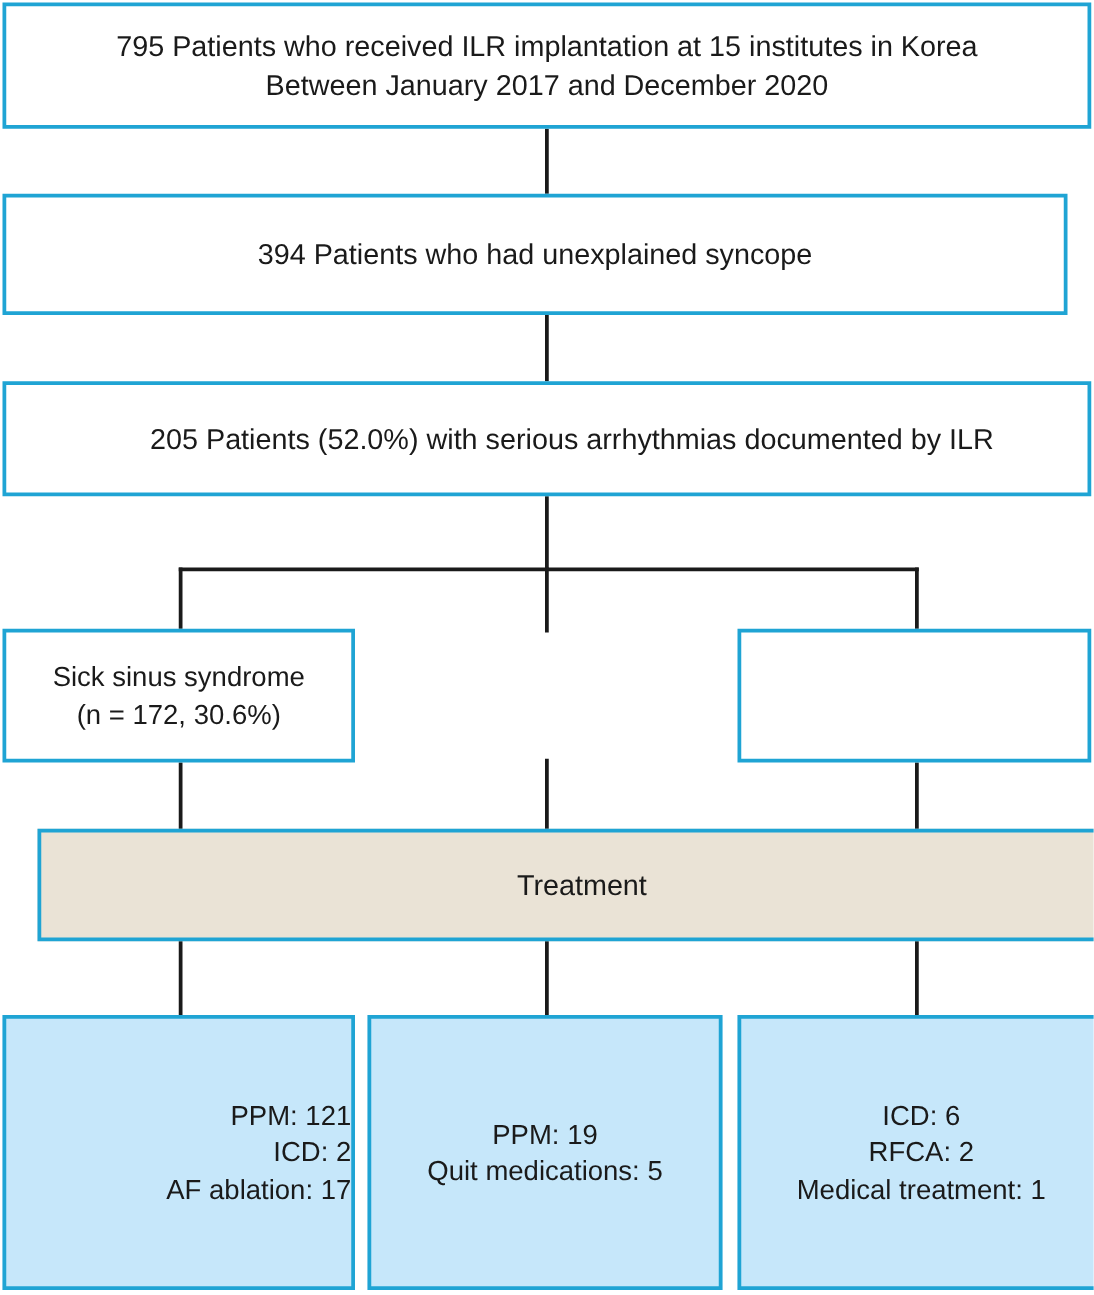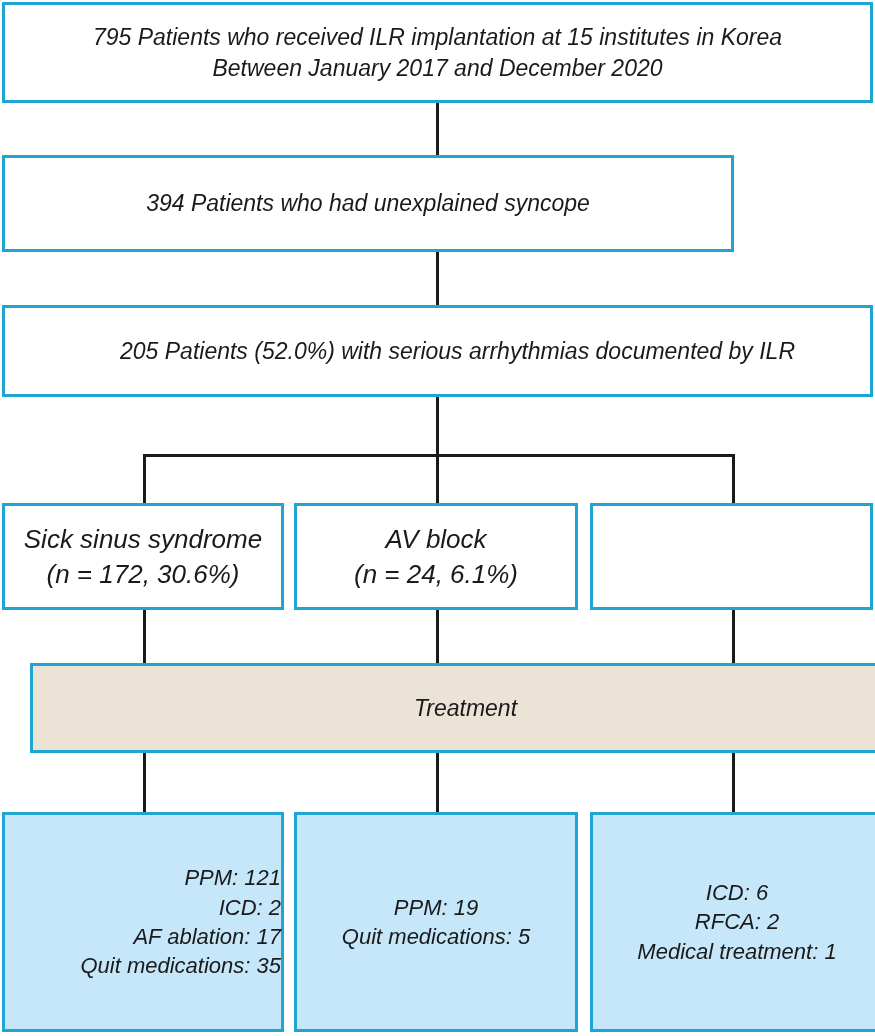--- a/index.html
+++ b/index.html
@@ -28,29 +28,28 @@
     align-items: center;
     justify-content: center;
     text-align: center;
     color: #1a1a1a;
     z-index: 2;
   }
   .node .line {
     display: block;
     line-height: 1.34;
     white-space: nowrap;
-    font-style: italic;
   }
 
   
   .n-cohort      { left: 2px;   top: 2px;   width: 871px; height: 101px; font-size: 23px; }
-  .n-syncope     { left: 2px;   top: 155px; width: 732px; height: 97px;  font-size: 23px; }
+  .n-syncope     { left: 2px;   top: 155px; width: 852px; height: 97px;  font-size: 23px; }
   .n-arrhythmia  { left: 2px;   top: 305px; width: 871px; height: 92px;  font-size: 23px; padding-left: 40px; }
 
-  .n-dx          { top: 503px;  height: 107px; font-size: 26px; }
+  .n-dx          { top: 503px;  height: 107px; font-size: 22px; }
   .n-dx.col1     { left: 2px;   width: 282px; }
   .n-dx.col2     { left: 294px; width: 284px; }
   .n-dx.col3     { left: 590px; width: 283px; }
 
   .n-treatment   { left: 2px;   top: 663px; width: 871px; height: 90px;
                    background: #eae3d6; font-size: 23px; margin-left: 28px; }
 
   .n-tx          { top: 812px;  height: 220px; background: #c6e7fa; font-size: 22px; }
   .n-tx.col1     { left: 2px;   width: 282px; align-items: flex-end; }
   .n-tx.col2     { left: 294px; width: 284px; }
@@ -107,44 +106,39 @@
   <div class="conn v c-3"></div>
   <div class="conn h c-bus"></div>
   <div class="conn v c-bus-l"></div>
   <div class="conn v c-bus-m"></div>
   <div class="conn v c-bus-r"></div>
 
   <div class="node n-dx col1">
     <span class="line">Sick sinus syndrome</span>
     <span class="line">(n = 172, 30.6%)</span>
   </div>
-  <div class="node n-dx col2">
-    <span class="line">AV block</span>
-    <span class="line">(n = 24, 6.1%)</span>
-  </div>
   <div class="node n-dx col3">
   </div>
 
   <div class="conn v c-dx-l"></div>
   <div class="conn v c-dx-m"></div>
   <div class="conn v c-dx-r"></div>
 
   <div class="node n-treatment">
     <span class="line">Treatment</span>
   </div>
 
   <div class="conn v c-tx-l"></div>
   <div class="conn v c-tx-m"></div>
   <div class="conn v c-tx-r"></div>
 
   <div class="node n-tx col1">
     <span class="line">PPM: 121</span>
     <span class="line">ICD: 2</span>
     <span class="line">AF ablation: 17</span>
-    <span class="line">Quit medications: 35</span>
   </div>
   <div class="node n-tx col2">
     <span class="line">PPM: 19</span>
     <span class="line">Quit medications: 5</span>
   </div>
   <div class="node n-tx col3">
     <span class="line">ICD: 6</span>
     <span class="line">RFCA: 2</span>
     <span class="line">Medical treatment: 1</span>
   </div>

